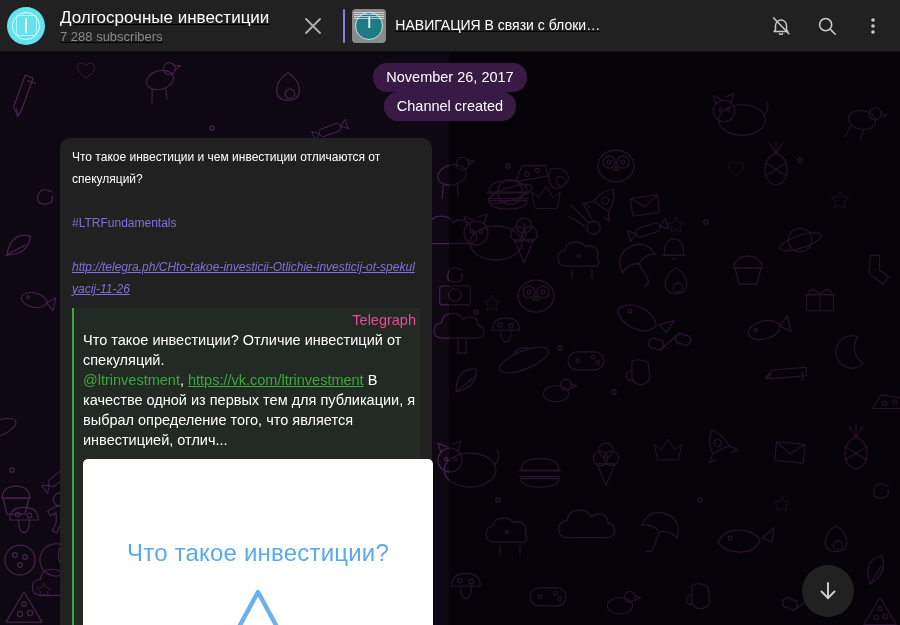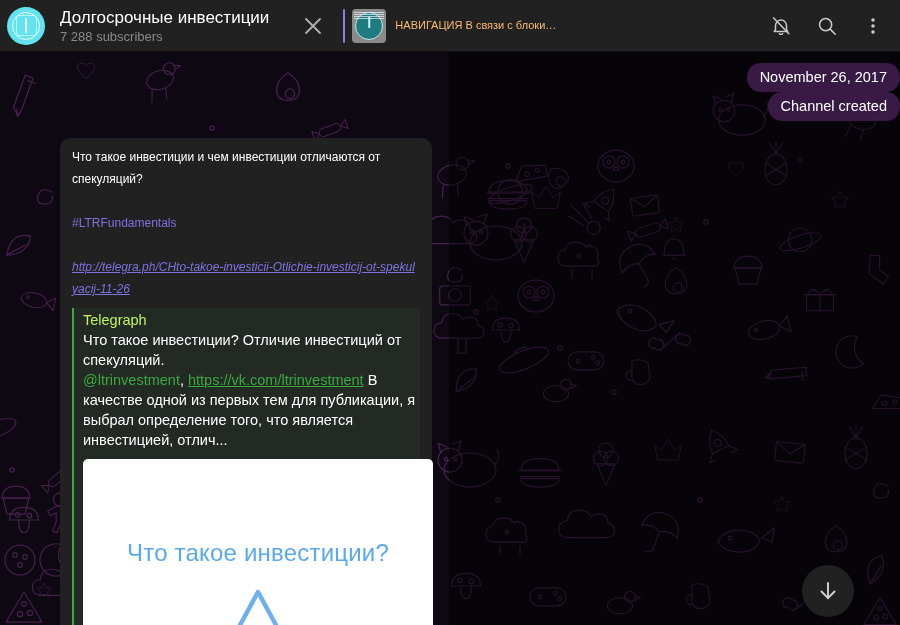--- a/index.html
+++ b/index.html
@@ -28,20 +28,21 @@
   }
 
   
   .header {
     position: absolute; top: 0; left: 0;
     width: 900px; height: 52px;
     background: #212121;
     border-bottom: 1px solid #0e0e0e;
     display: flex; align-items: center;
     z-index: 30;
+    text-decoration: underline;
   }
   .avatar-wrap { width: 52px; display: flex; justify-content: center; align-items: center; flex: 0 0 52px; }
   .avatar {
     width: 38px; height: 38px; border-radius: 50%;
     background: #63e3ef;
     position: relative;
     display: flex; align-items: center; justify-content: center;
   }
   .avatar::before {
     content: ""; position: absolute;
@@ -100,36 +101,36 @@
     background: #d5f0f2; transform: translateX(-50%);
   }
   .pin-thumb-txt {
     position: absolute; left: 2px; right: 2px; top: 3px; height: 7px;
     background: repeating-linear-gradient(to bottom, rgba(230,240,245,.85) 0 1px, transparent 1px 2px);
     opacity: .85;
   }
 
   .pin-text { margin-left: 9px; min-width: 0; flex: 1 1 auto; overflow: hidden; }
   .pin-label { color: #7f72e0; font-size: 13px; line-height: 16px; white-space: nowrap; }
-  .pin-body  { color: #fdba74; font-size: 11px; line-height: 17px; white-space: nowrap; overflow: hidden; text-overflow: ellipsis; max-width: 225px; }
+  .pin-body  { color: #ffffff; font-size: 14px; line-height: 17px; white-space: nowrap; overflow: hidden; text-overflow: ellipsis; max-width: 225px; }
 
   .hdr-icons { display: flex; align-items: center; flex: 0 0 auto; margin-right: 4px; }
   .hdr-btn {
     width: 46px; height: 46px;
     display: flex; align-items: center; justify-content: center;
   }
 
   
   .chat {
     position: absolute; top: 52px; left: 0;
     width: 900px; height: 573px;
     z-index: 10;
   }
 
-  .service-row { display: flex; justify-content: flex-end; }
+  .service-row { display: flex; justify-content: center; }
   .service-pill {
     background: rgba(70,32,85,0.78);
     color: #ffffff;
     font-size: 14.5px; line-height: 18px;
     padding: 5px 13px 6px;
     border-radius: 14px;
     white-space: nowrap;
   }
   .sr-1 { margin-top: 11px; }
   .sr-2 { }
@@ -159,21 +160,21 @@
 
   
   .preview {
     margin-top: 8px;
     border-left: 2px solid #3aa93f;
     padding-left: 9px;
     background: rgba(52,120,52,0.11);
     padding-top: 2px; padding-bottom: 2px;
     padding-right: 4px;
   }
-  .pv-site { color: #bef264; font-size: 14.5px; line-height: 20px; }
+  .pv-site { color: #ec4899; font-size: 14.5px; line-height: 20px; text-align: right; }
   .pv-title, .pv-desc {
     color: #ffffff; font-size: 14.5px; line-height: 20px;
   }
   .pv-link { color: #3aa93f; }
   .pv-link-u { color: #3aa93f; text-decoration: underline; }
   .pv-photo {
     margin-top: 9px;
     width: 350px; height: 260px;
     background: #ffffff;
     border-radius: 5px;

